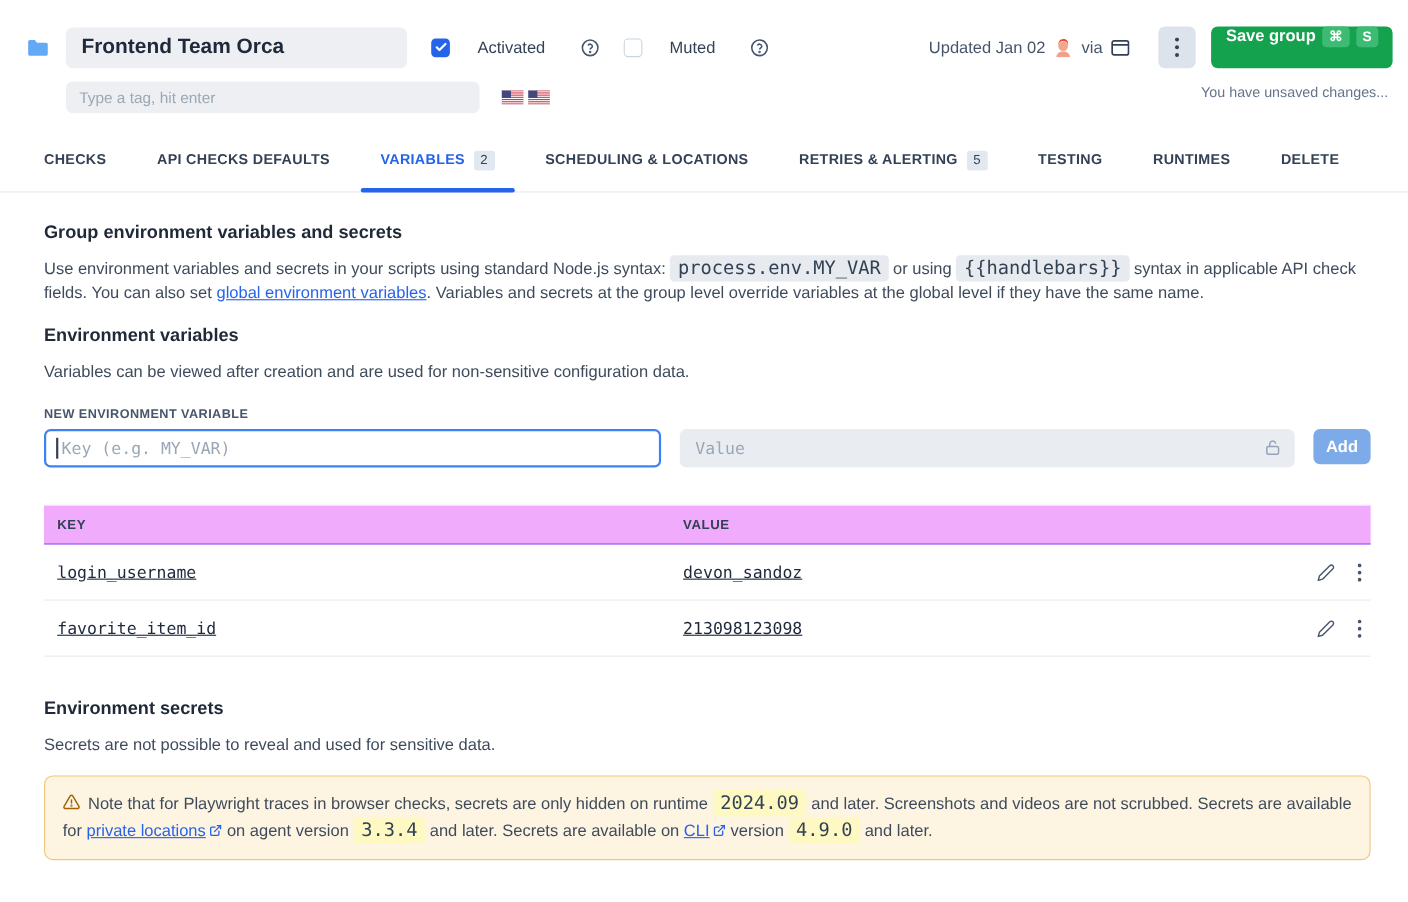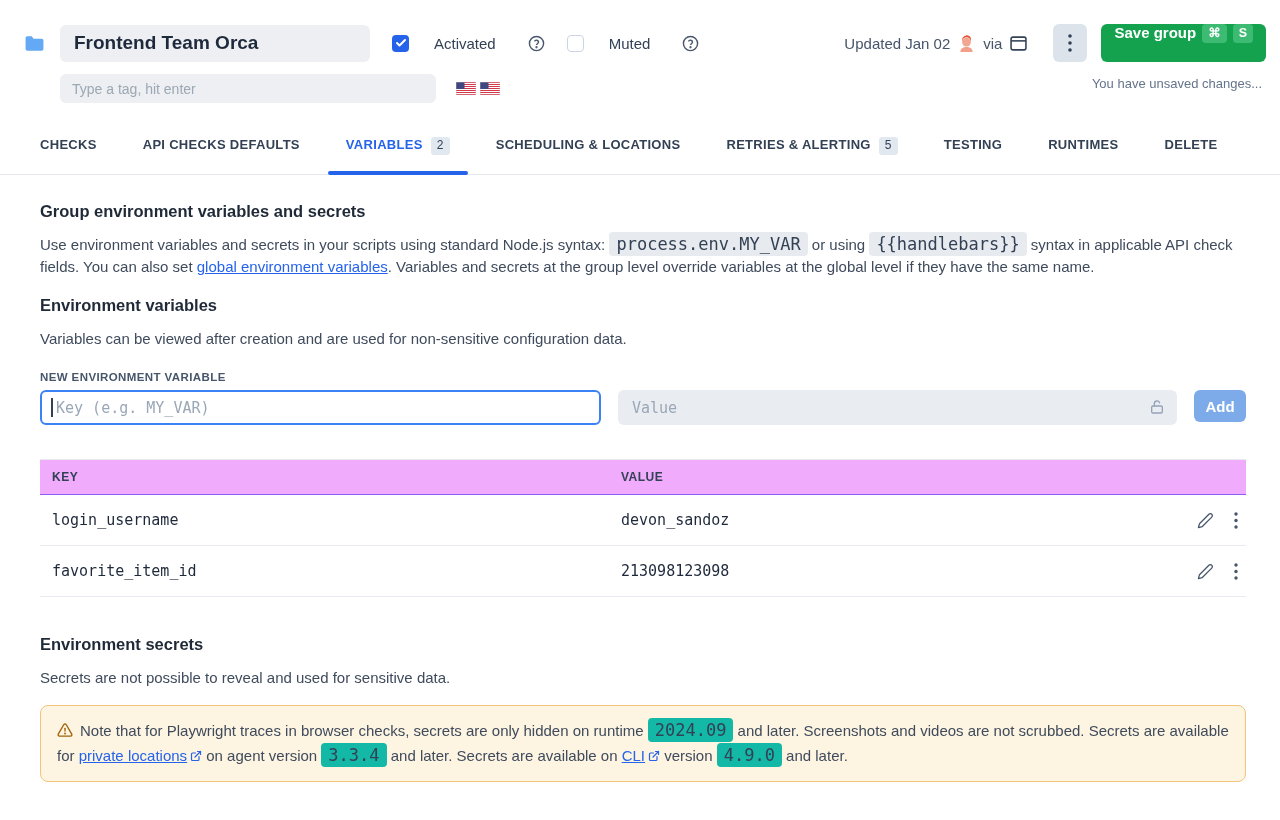--- a/index.html
+++ b/index.html
@@ -71,28 +71,28 @@
   .add-btn { width:52px; height:32px; background:#7dabea; color:#fff; border:none; border-radius:6px;
     font-size:15px; font-weight:700; font-family:"Liberation Sans", sans-serif; cursor:pointer; }
 
   .table { margin-top:34px; }
   .thead { display:flex; align-items:center; height:36px; background:#f0abfc;
     border-top:1px solid #e7ebf0; border-bottom:1px solid #8b5cf6; }
   .th { font-size:12px; font-weight:700; letter-spacing:0.5px; color:#334155; }
   .trow { display:flex; align-items:center; height:51px; border-bottom:1px solid #e7ebf0; }
   .cell-key { width:581px; padding-left:12px; }
   .cell-value { flex:1; }
-  .trow .cell-key, .trow .cell-value { font-size:15px; color:#1e293b; }
+  .trow .cell-key, .trow .cell-value { font-size:15px; color:#1e293b;text-decoration:underline; }
   .cell-actions { width:72px; display:flex; align-items:center; justify-content:flex-end; gap:20px; padding-right:8px; }
   .icon-btn { display:inline-flex; cursor:pointer; }
 
   .secrets-title { margin-top:38px; }
   .warning { margin-top:15px; background:#fdf4e1; border:1px solid #f1c57c; border-radius:8px;
     padding:12px 16px 13px 16px; font-size:15px; line-height:24px; color:#3f4b5c; }
-  .warning .chip { background:#14b8a6; }
+  .warning .chip { background:#fef9c3; }
   .warn-icon { vertical-align:-2px; margin-right:7px; }
   .ext-icon { margin-left:3px; vertical-align:-1px; }
 </style>
 </head>
 <body>
 
 <div class="header">
   <div class="hrow1">
     <span class="folder-wrap">
       <svg width="21" height="17" viewBox="0 0 24 20">

